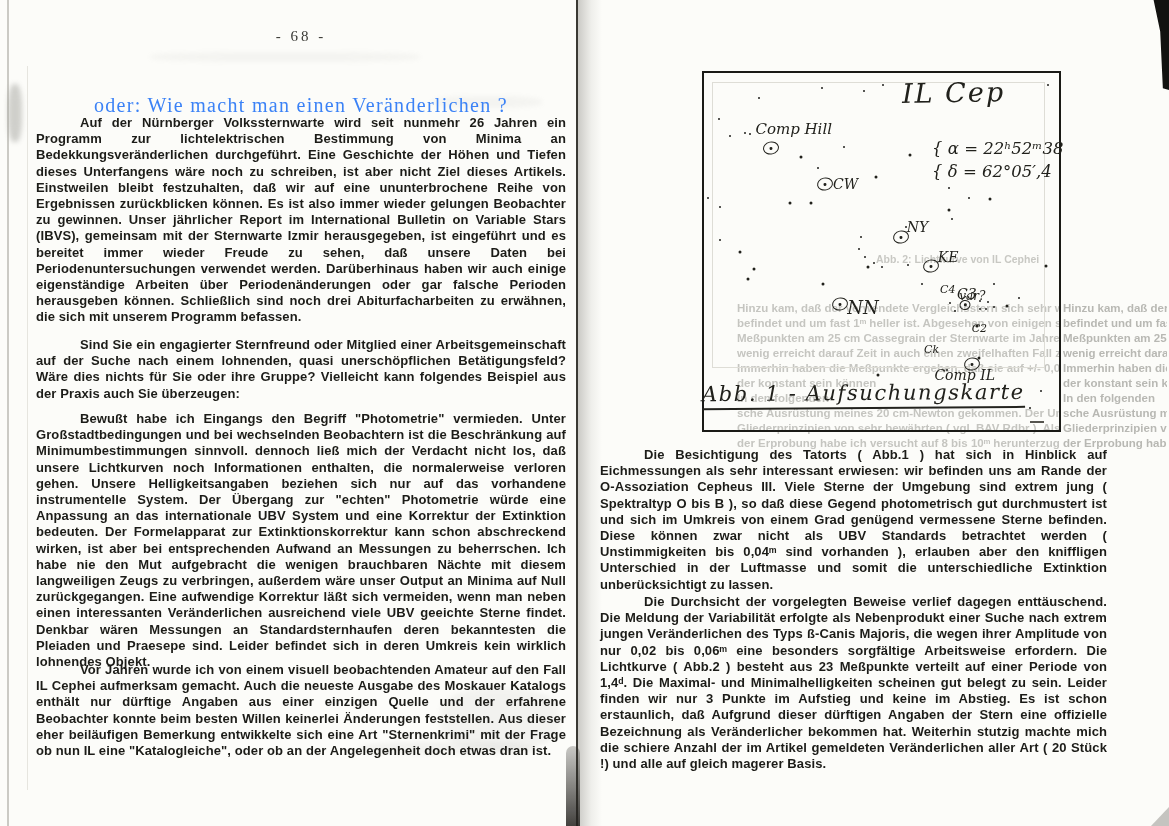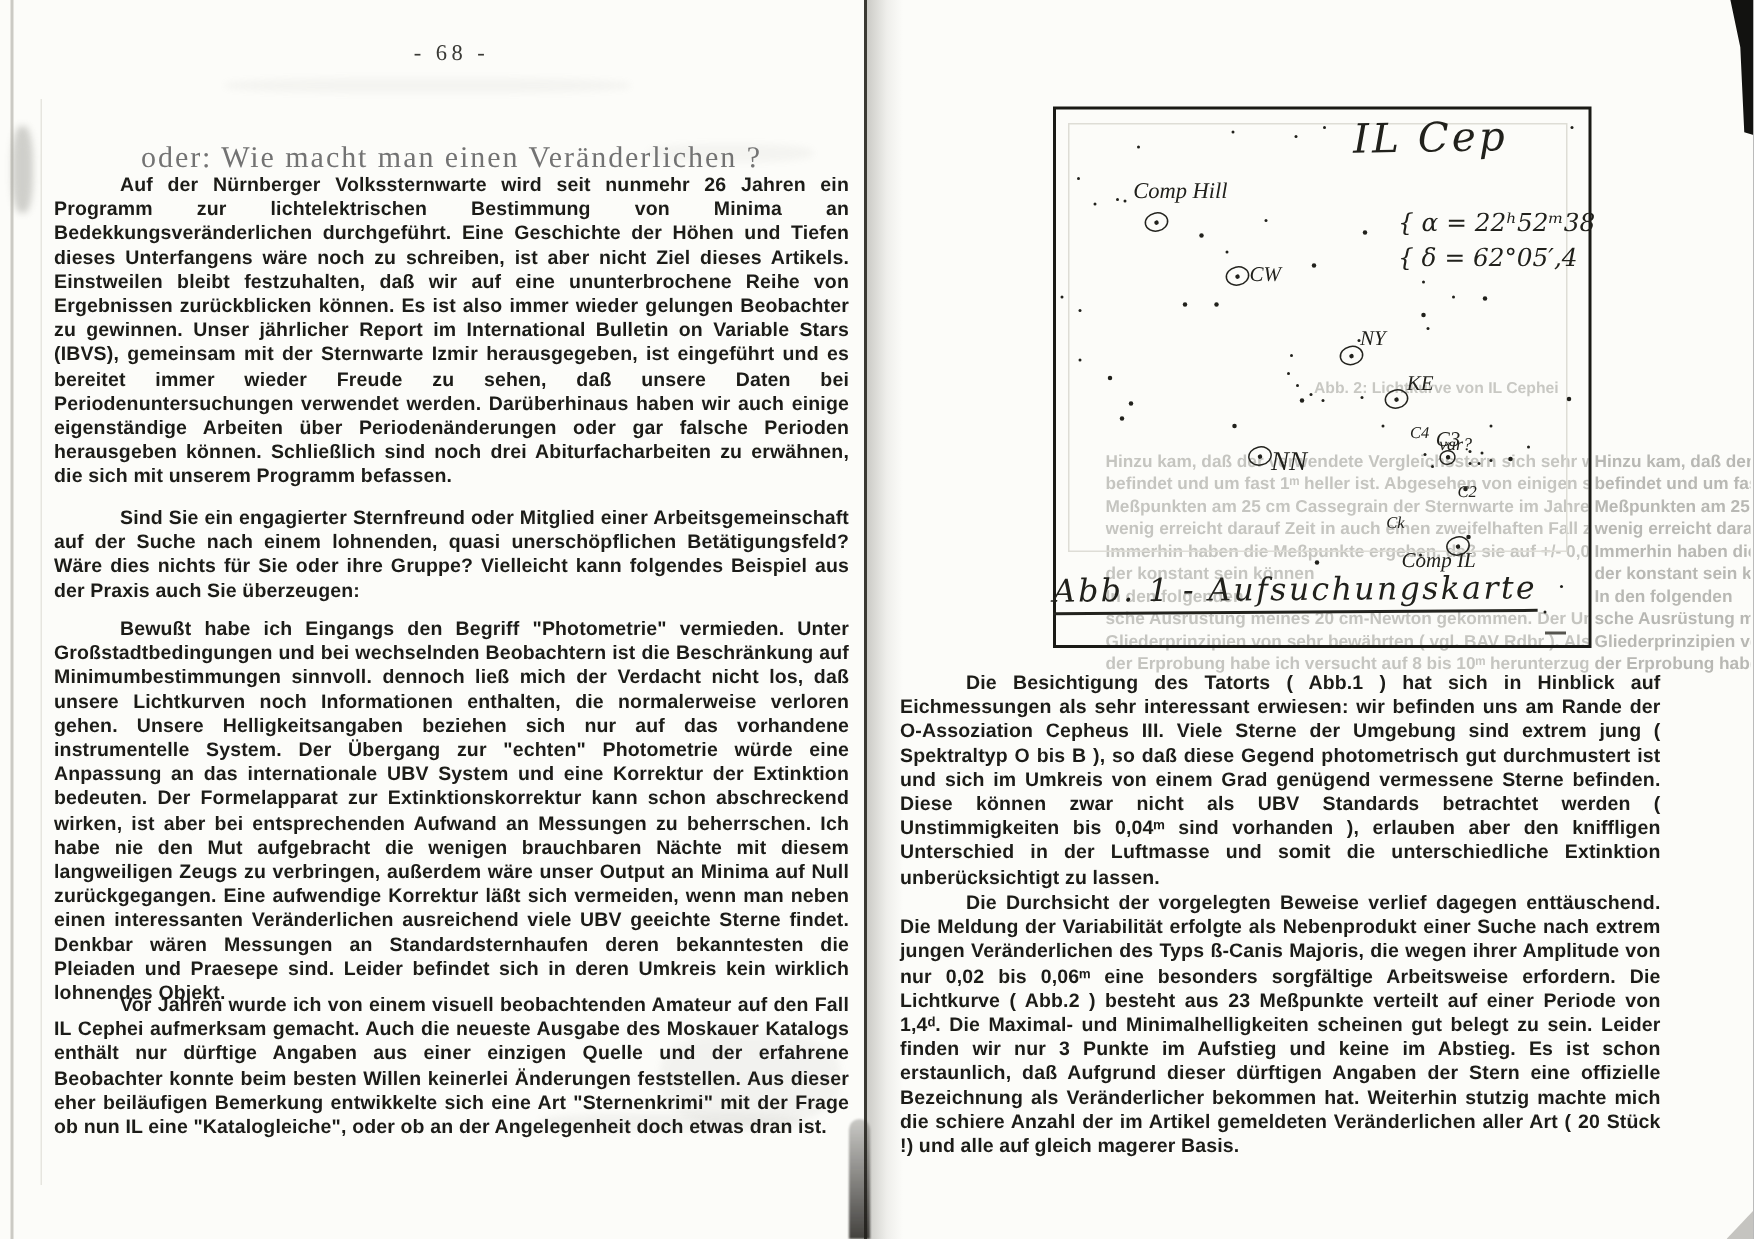--- a/index.html
+++ b/index.html
@@ -21,21 +21,21 @@
   
   .col{position:absolute;top:0;height:826px;}
   .col-l{left:36px;width:530px;}
   .col-r{left:600px;width:507px;}
   .page-num{position:absolute;width:100%;text-align:center;font-family:"Liberation Serif","DejaVu Serif",serif;
       font-size:15px;letter-spacing:3px;color:#3a3a36;}
   .col-l .page-num{top:28px;} .col-r .page-num{top:26px;}
   .title{position:absolute;top:62px;width:100%;text-align:center;font-family:"Liberation Serif","DejaVu Serif",serif;
       font-size:26px;font-weight:700;letter-spacing:3px;color:#26261f;}
   .subtitle{position:absolute;top:94px;width:100%;text-align:center;font-family:"Liberation Serif","DejaVu Serif",serif;
-      font-size:20px;letter-spacing:1.3px;color:#737373;}
+      font-size:20px;letter-spacing:1.3px;color:#3b82f6;}
   .bp{position:absolute;width:100%;margin:0;text-align:justify;text-indent:44px;
       font-weight:700;font-size:13px;line-height:16.2px;letter-spacing:.1px;color:#1c1c18;z-index:3;}
   .par-l1{top:115px}.par-l2{top:337px}.par-l3{top:411px}.par-l4{top:662px}
   .par-r1{top:447px}.par-r2{top:594px}
   
   .chart{position:absolute;left:702px;top:71px;width:355px;height:357px;border:2.5px solid #1a1a16;z-index:2;}
   .inner-rect{position:absolute;left:8px;top:9px;right:14px;bottom:62px;border:1px solid #deddd6;}
   .hand{position:absolute;font-family:"DejaVu Serif",serif;font-style:italic;color:#21211c;white-space:nowrap;z-index:4;}
   .ch-title1{left:198px;top:4px;font-size:27px;letter-spacing:2px;transform:rotate(-1deg);}
   .ch-title2{left:193px;top:40px;font-size:21px;letter-spacing:1px;}
@@ -43,21 +43,21 @@
   .ch-coord2{left:228px;top:89px;font-size:16.5px;}
   .ch-caption{left:-2px;top:308px;font-size:21px;letter-spacing:1.6px;border-bottom:2.2px solid #23231e;
       padding-bottom:2px;transform:rotate(-.4deg);}
   .ch-dash{position:absolute;left:326px;top:348px;width:14px;height:2px;background:#55544e;}
   .fs{position:absolute;background:#21211c;border-radius:50%;transform:translate(-50%,-50%);z-index:3;}
   .ring{position:absolute;border:1.7px solid #23231e;border-radius:50%;width:14px;height:11px;
       transform:translate(-50%,-50%) rotate(-12deg);z-index:4;}
   .ring.small{width:9px;height:8px;}
   .ring::after{content:"";position:absolute;left:50%;top:50%;width:3.2px;height:3.2px;border-radius:50%;
       background:#21211c;transform:translate(-50%,-50%);}
-  .slabel{z-index:5;font-family:Liberation Serif, serif;}
+  .slabel{z-index:5;}
   
   .ghost{position:absolute;color:#8f8f89;font-weight:700;font-size:11.5px;line-height:15px;
       opacity:.5;filter:blur(.4px);pointer-events:none;white-space:nowrap;z-index:1;}
   #ghost-main{left:737px;top:301px;width:322px;height:152px;overflow:hidden;}
   #ghost-edge{left:1063px;top:301px;width:104px;height:152px;overflow:hidden;opacity:.62;}
   .ghost-note{position:absolute;left:172px;top:180px;font-family:"Liberation Sans",sans-serif;font-style:normal;
       font-weight:700;font-size:10.5px;color:#a6a6a0;opacity:.6;filter:blur(.3px);z-index:1;white-space:nowrap;}
 </style>
 </head>
 <body>

